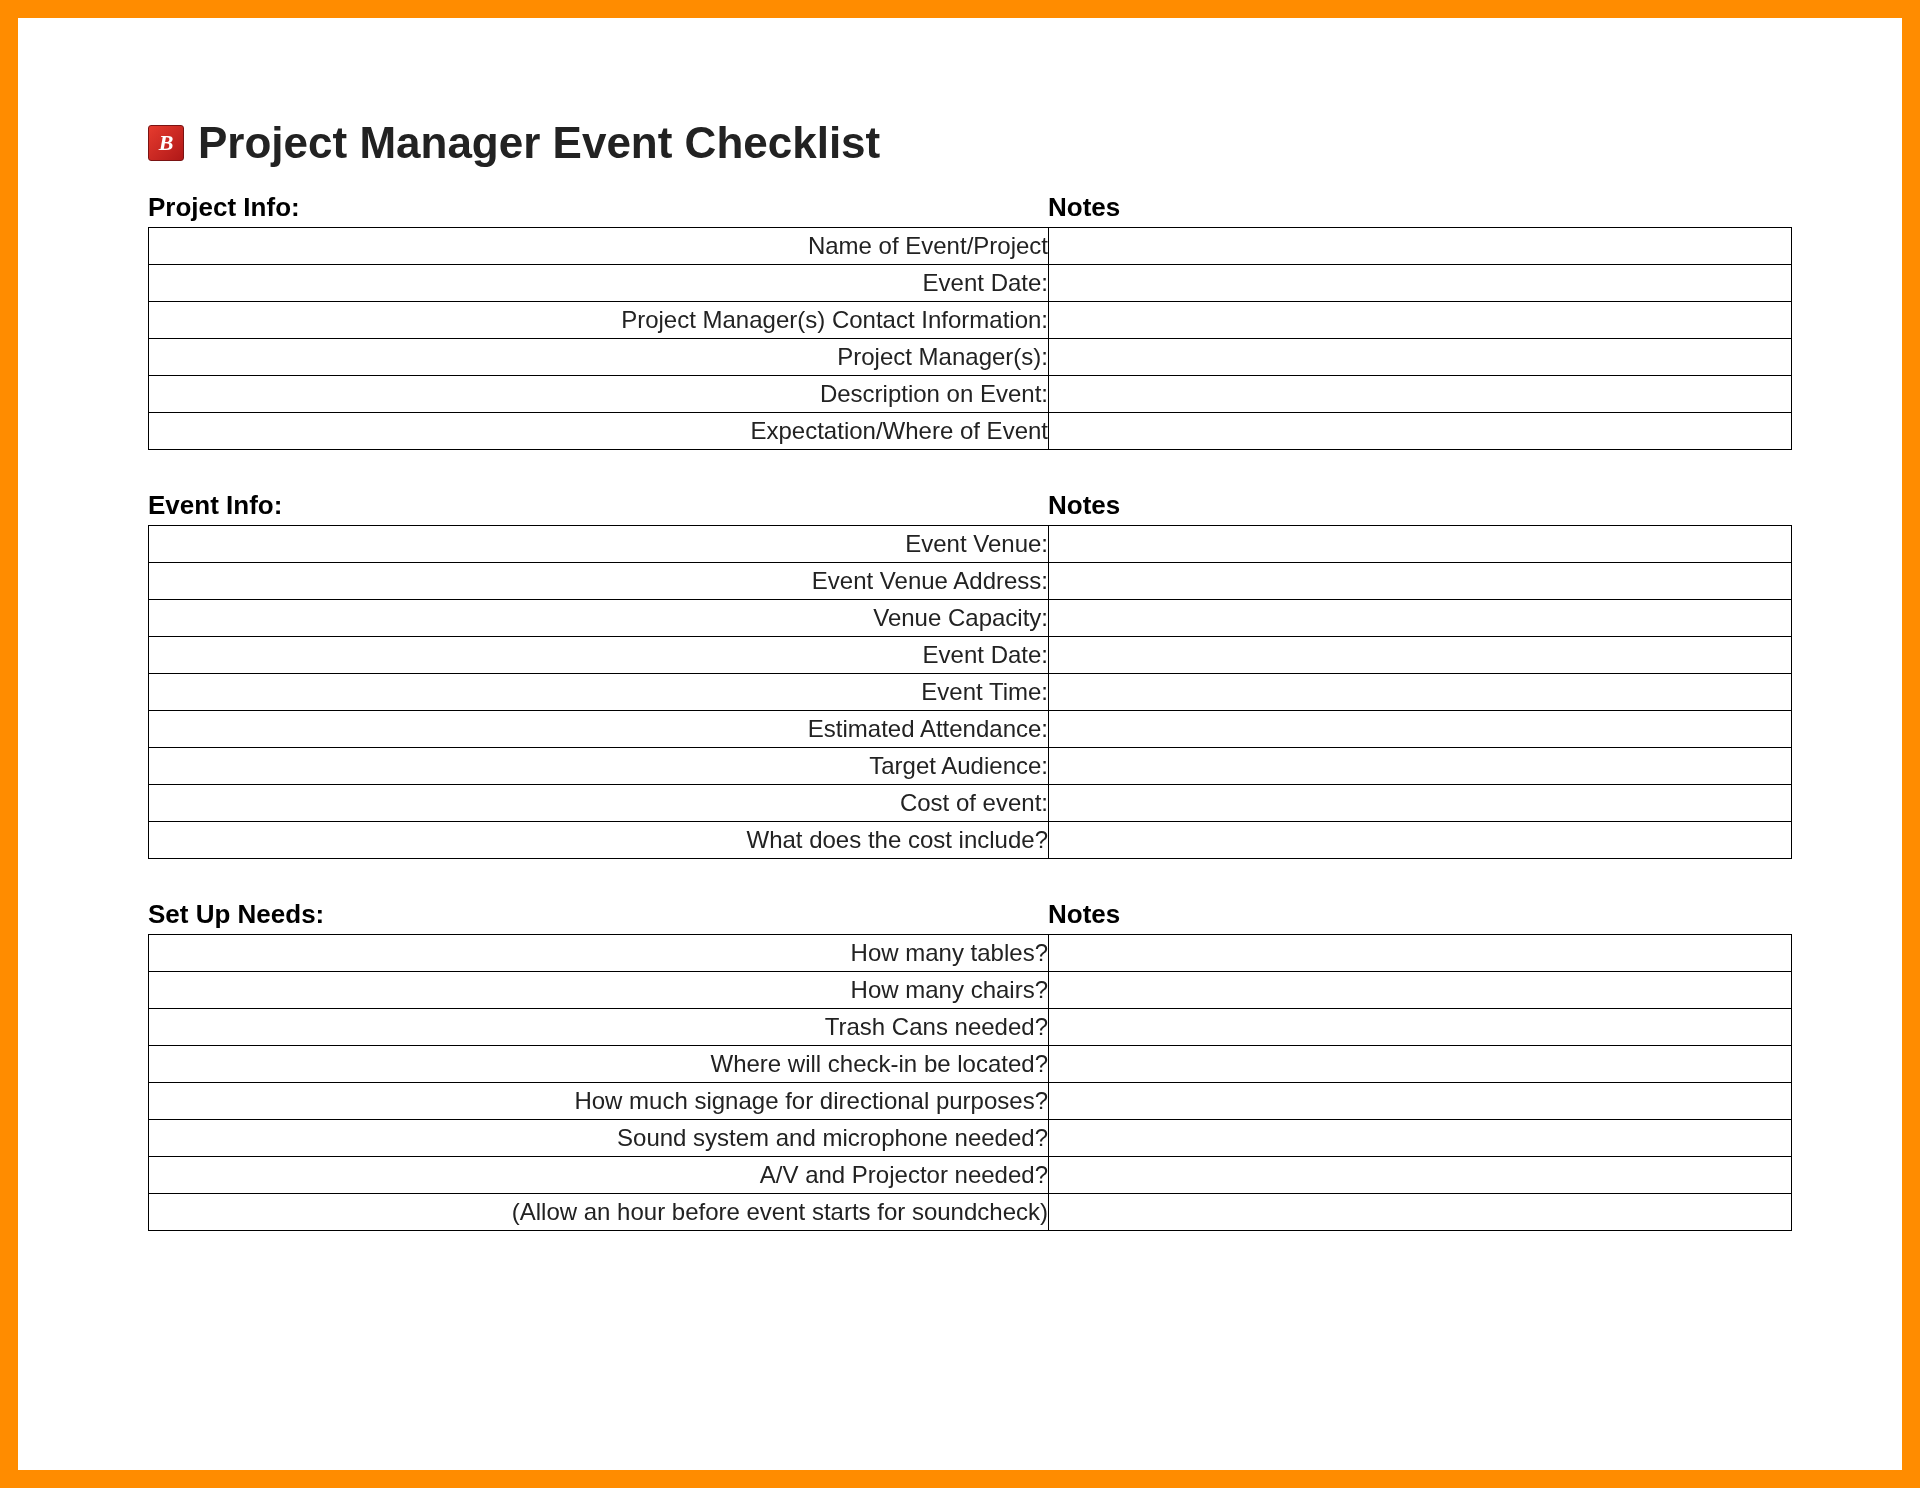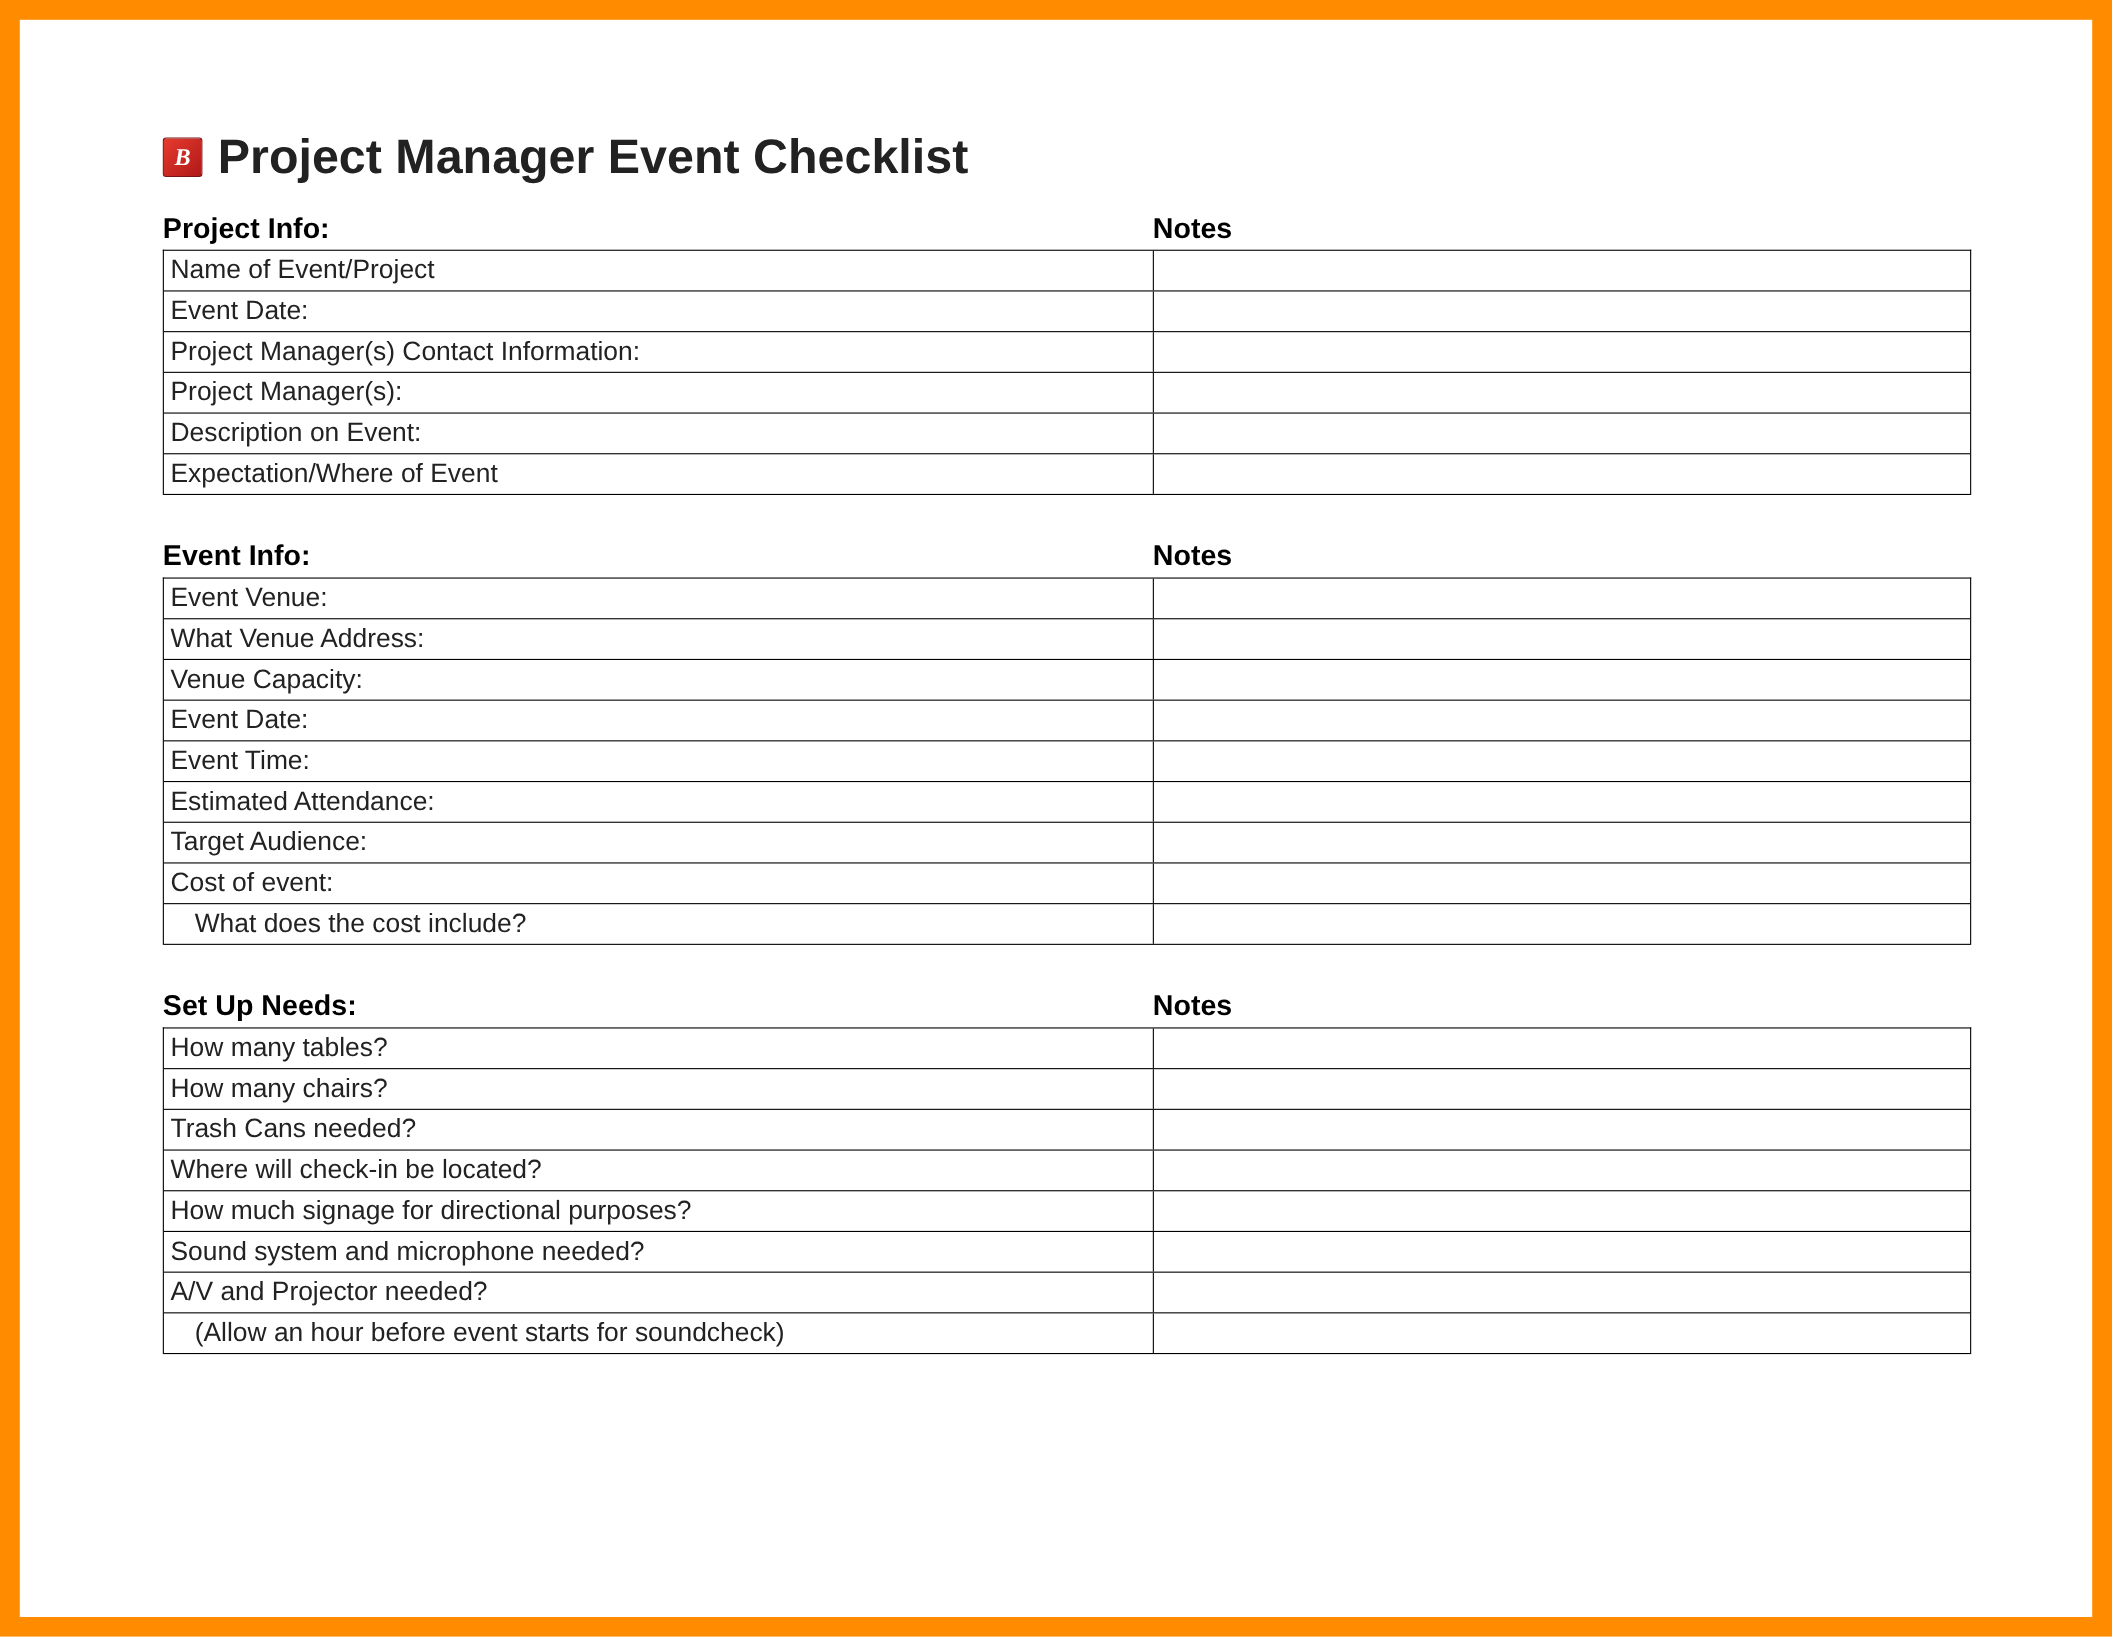--- a/index.html
+++ b/index.html
@@ -64,20 +64,21 @@
     box-sizing: border-box;
   }
   .section-header .col-notes,
   .row .col-notes {
     flex: 1;
     box-sizing: border-box;
   }
   .tbl {
     border: 1px solid #000000;
     border-bottom: none;
+    text-align: right;
   }
   .row {
     display: flex;
     border-bottom: 1px solid #000000;
     font-size: 24px;
     color: #222222;
     min-height: 36px;
     line-height: 36px;
   }
   .row .col-label {
@@ -140,21 +141,21 @@
     <div class="section-header">
       <div class="col-label">Event Info:</div>
       <div class="col-notes">Notes</div>
     </div>
     <div class="tbl">
       <div class="row">
         <div class="col-label">Event Venue:</div>
         <div class="col-notes"></div>
       </div>
       <div class="row">
-        <div class="col-label">What Venue Address:</div>
+        <div class="col-label">Event Venue Address:</div>
         <div class="col-notes"></div>
       </div>
       <div class="row">
         <div class="col-label">Venue Capacity:</div>
         <div class="col-notes"></div>
       </div>
       <div class="row">
         <div class="col-label">Event Date:</div>
         <div class="col-notes"></div>
       </div>

